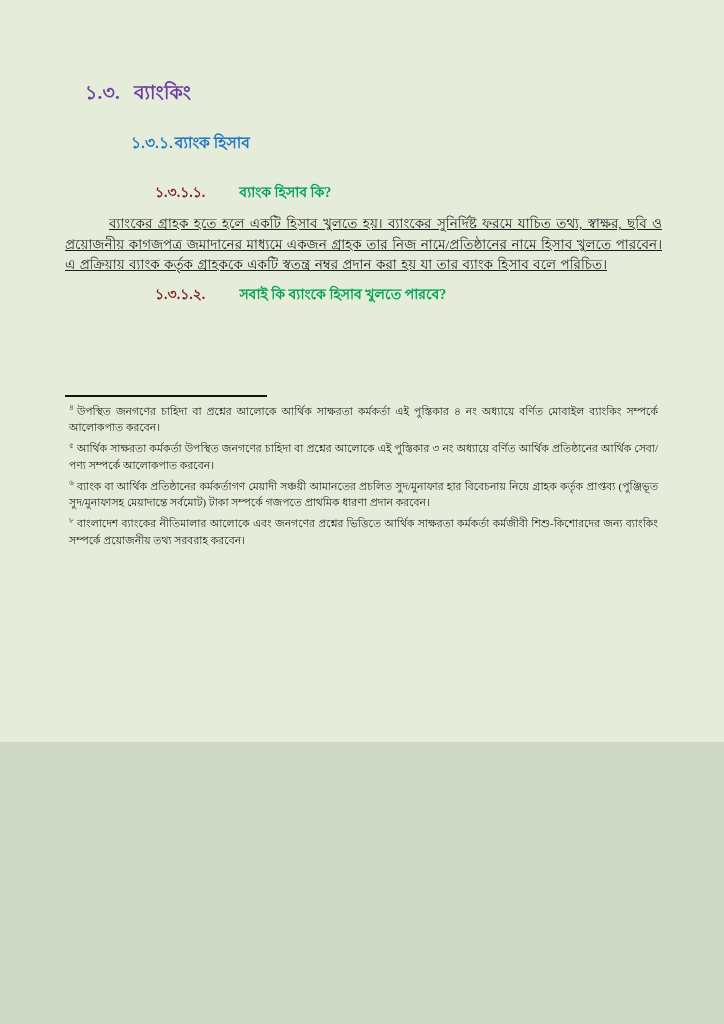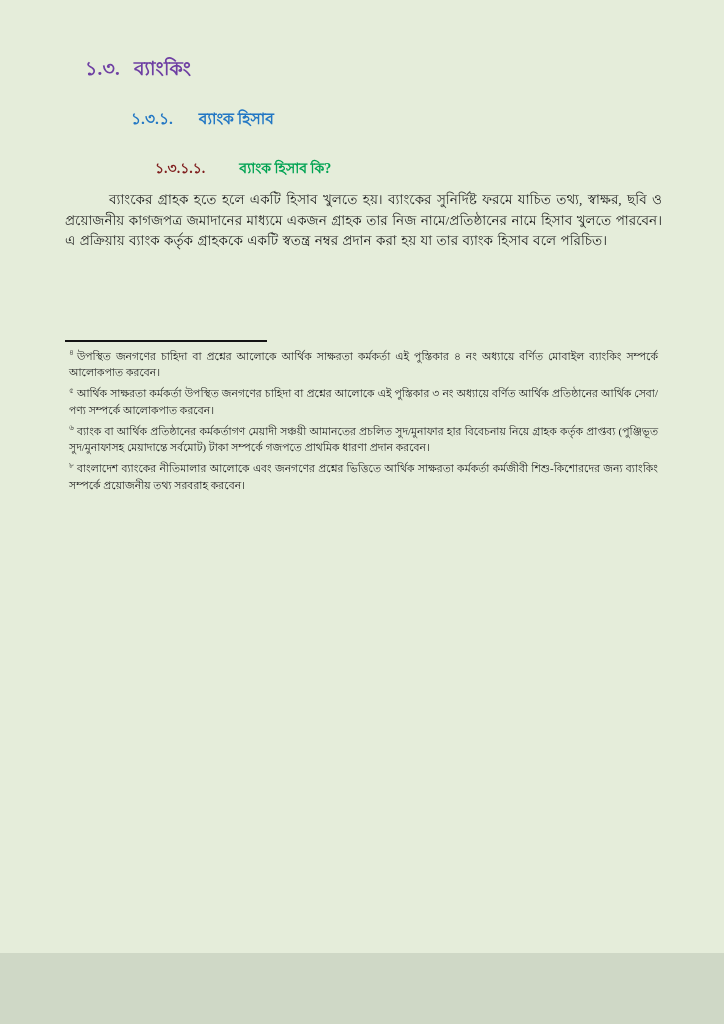--- a/index.html
+++ b/index.html
@@ -6,26 +6,26 @@
     margin: 0;
     padding: 0;
   }
   body {
     font-family: "Liberation Serif", "DejaVu Serif", serif;
     background: #cfd8c6;
   }
   .page {
     position: relative;
     width: 724px;
-    height: 953px;
+    height: 742px;
     margin: 0 auto;
     background: #e5edda;
     overflow: hidden;
     box-sizing: border-box;
-    padding: 50px 62px 0 65px;
+    padding: 74px 62px 0 65px;
     color: #1e1e1e;
   }
   .content {
     width: 597px;
   }
 
   
   .h-section {
     margin: 4px 0 0 20px;
     font-size: 19px;
@@ -34,21 +34,21 @@
     letter-spacing: 0.2px;
   }
   .h-section .num { margin-right: 14px; }
 
   .h-subsection {
     margin: 21px 0 0 66px;
     font-size: 15.5px;
     font-weight: bold;
     color: #2277c4;
   }
-  .h-subsection .num { margin-right: 26px; }
+  .h-subsection .num { margin-right: 2px; }
 
   .h-question {
     margin: 24px 0 0 90px;
     font-size: 14px;
     font-weight: bold;
   }
   .h-question .num {
     color: #7f1d1d;
     margin-right: 34px;
   }
@@ -58,20 +58,21 @@
 
   
   .para {
     margin: 9px 0 0 0;
     font-size: 13.5px;
     line-height: 20.5px;
     text-align: justify;
     text-justify: inter-word;
     color: #1e1e1e;
     word-spacing: 1px;
+    text-decoration: underline;
   }
   .para.indent { text-indent: 44px; }
   .para sup {
     font-size: 9px;
     line-height: 0;
     vertical-align: super;
   }
   .para-gap { margin-top: 15px; }
 
   
@@ -113,20 +114,23 @@
     <div class="h-subsection">
       <span class="num">১.৩.১.</span><span>ব্যাংক হিসাব</span>
     </div>
 
     <div class="h-question">
       <span class="num">১.৩.১.১.</span><span class="q-title">ব্যাংক হিসাব কি?</span>
     </div>
 
     <p class="para indent">ব্যাংকের গ্রাহক হতে হলে একটি হিসাব খুলতে হয়। ব্যাংকের সুনির্দিষ্ট ফরমে যাচিত তথ্য, স্বাক্ষর, ছবি ও প্রয়োজনীয় কাগজপত্র জমাদানের মাধ্যমে একজন গ্রাহক তার নিজ নামে/প্রতিষ্ঠানের নামে হিসাব খুলতে পারবেন। এ প্রক্রিয়ায় ব্যাংক কর্তৃক গ্রাহককে একটি স্বতন্ত্র নম্বর প্রদান করা হয় যা তার ব্যাংক হিসাব বলে পরিচিত।</p>
 
+    <div class="h-question" style="margin-top:7px;">
+      <span class="num">১.৩.১.২.</span><span class="q-title">সবাই কি ব্যাংকে হিসাব খুলতে পারবে?</span>
+    </div>
 
 
 
     <div class="footnote-block">
       <hr class="footnote-rule">
 
       <p class="footnote"><sup>৪</sup><span>উপস্থিত জনগণের চাহিদা বা প্রশ্নের আলোকে আর্থিক সাক্ষরতা কর্মকর্তা এই পুস্তিকার ৪ নং অধ্যায়ে বর্ণিত মোবাইল ব্যাংকিং সম্পর্কে আলোকপাত করবেন।</span></p>
 
       <p class="footnote"><sup>৫</sup><span>আর্থিক সাক্ষরতা কর্মকর্তা উপস্থিত জনগণের চাহিদা বা প্রশ্নের আলোকে এই পুস্তিকার ৩ নং অধ্যায়ে বর্ণিত আর্থিক প্রতিষ্ঠানের আর্থিক সেবা/পণ্য সম্পর্কে আলোকপাত করবেন।</span></p>
 

